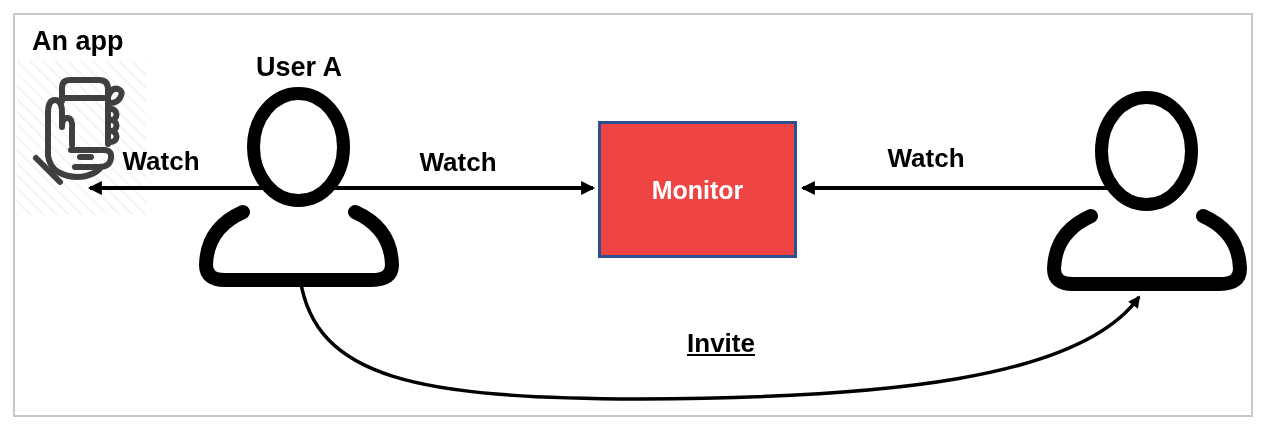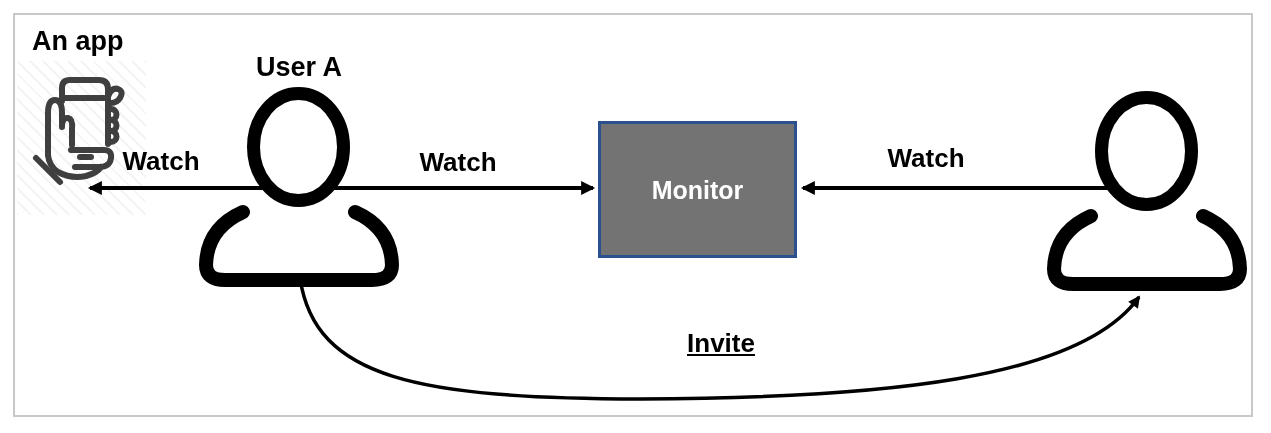--- a/index.html
+++ b/index.html
@@ -35,21 +35,21 @@
     white-space: nowrap;
   }
   .title-label { font-size: 27px; }
   .actor-label { font-size: 27px; transform: translateX(-50%); }
   .edge-label  { font-size: 26px; transform: translateX(-50%); }
   .node {
     position: absolute;
     left: 598px; top: 121px;
     width: 199px; height: 137px;
     box-sizing: border-box;
-    background: #737373;
+    background: #ef4444;
     border: 3px solid #2c4f8e;
     display: flex;
     flex-direction: column;
     align-items: center;
     justify-content: center;
     color: #ffffff;
     font-weight: 700;
     font-size: 25px;
     line-height: 36px;
     text-align: center;

